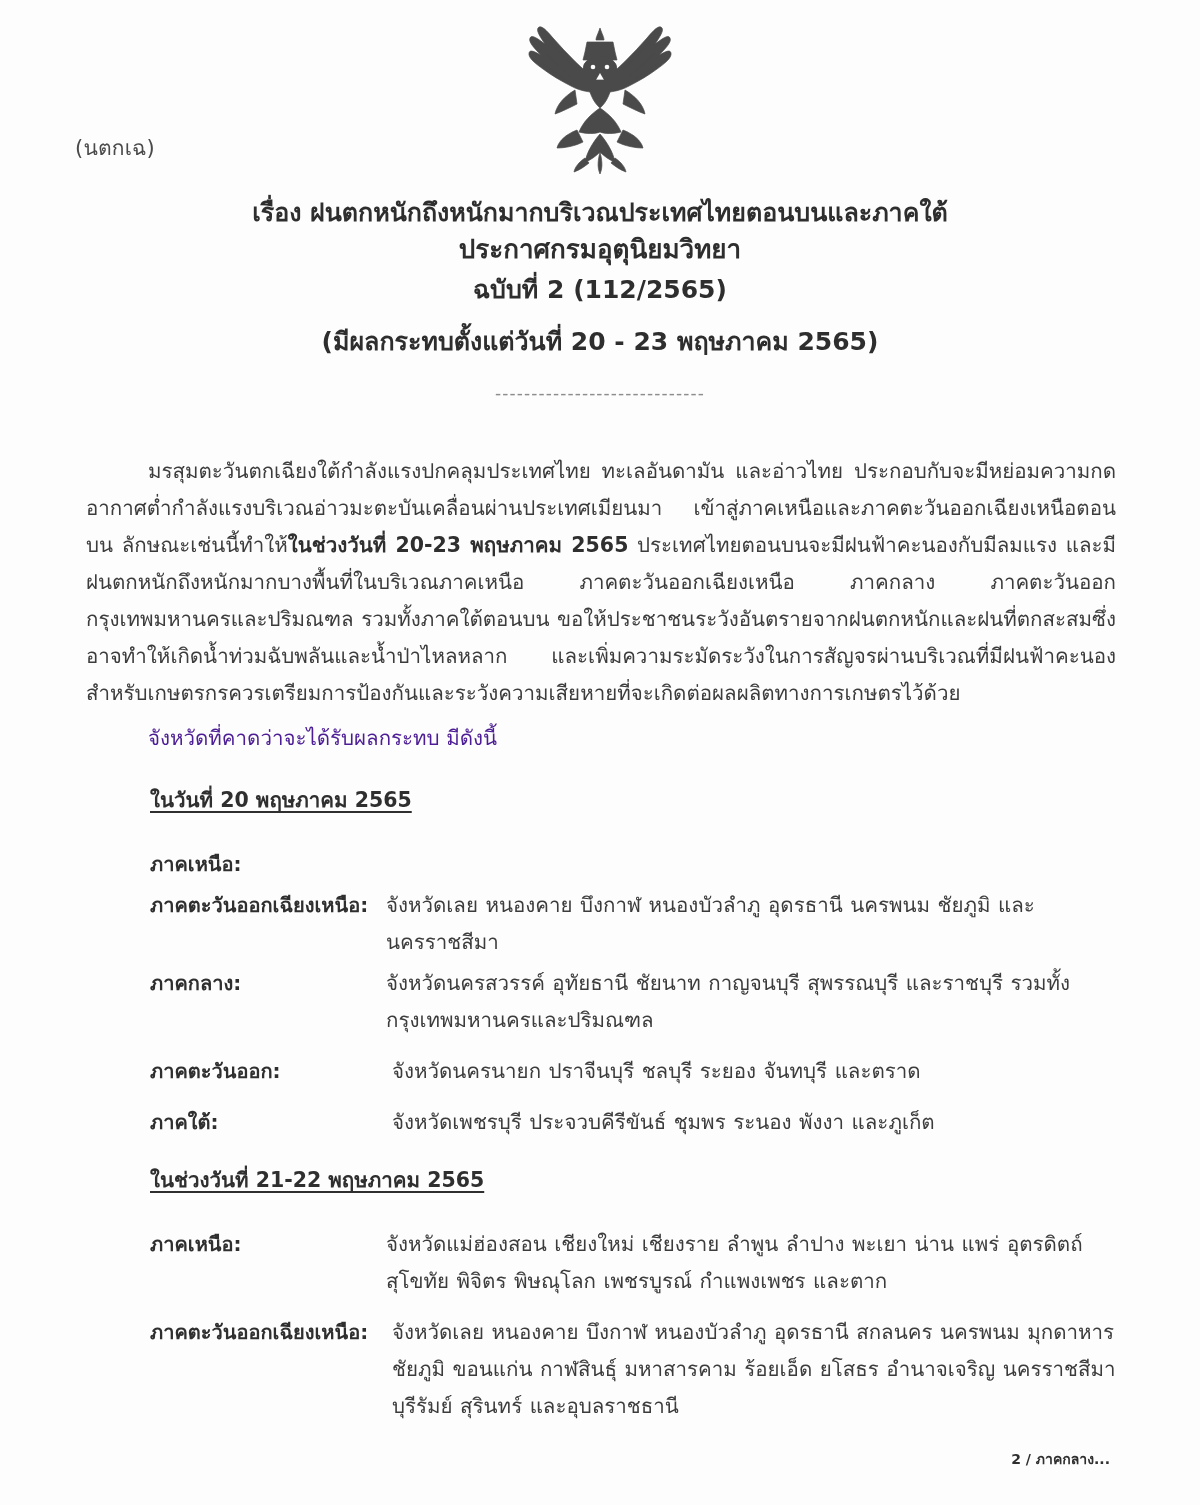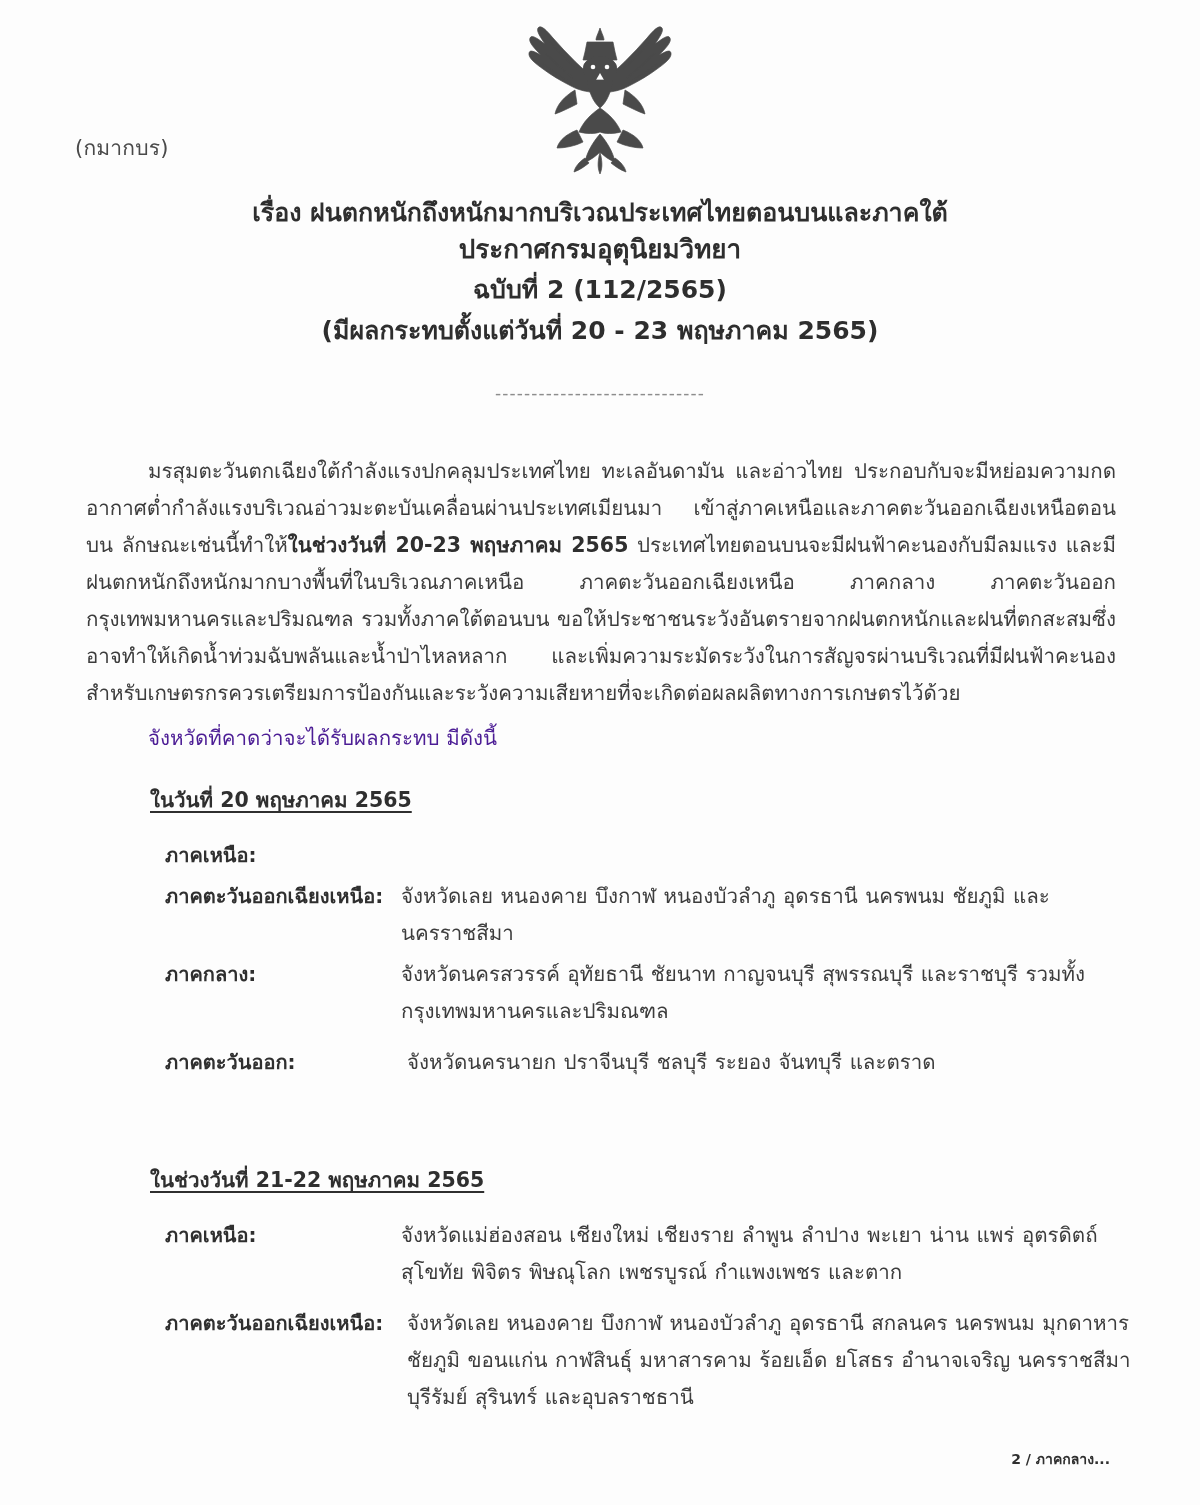--- a/index.html
+++ b/index.html
@@ -48,21 +48,21 @@
     text-align: center;
   }
   .title-line {
     font-weight: bold;
     color: #2e2e2e;
     line-height: 1.42;
   }
   .t1 { font-size: 26px; }
   .t2 { font-size: 25px; margin-top: 3px; }
   .t3 { font-size: 25px; margin-top: 5px; }
-  .t4 { font-size: 25px; margin-top: 5px; }
+  .t4 { font-size: 25px; margin-top: 16px; }
 
   .divider {
     position: absolute;
     left: 0;
     right: 0;
     top: 383px;
     text-align: center;
     font-size: 17px;
     color: #8d8d8d;
     letter-spacing: 1.1px;
@@ -102,21 +102,21 @@
   .date-head {
     margin-left: 150px;
     font-size: 20.5px;
     font-weight: bold;
     color: #2f2f2f;
     text-decoration: underline;
     text-underline-offset: 4px;
     display: inline-block;
   }
 
-  .rows { margin-top: 21px; padding-left: 15px; }
+  .rows { margin-top: 30px; }
 
   .region-row {
     display: flex;
     align-items: flex-start;
     margin-bottom: 4px;
   }
   .region-row.spaced { margin-top: 14px; gap: 6px; }
 
   .region-label {
     flex: 0 0 236px;
@@ -144,21 +144,21 @@
     font-size: 14px;
     font-weight: bold;
     color: #2f2f2f;
   }
 </style>
 </head>
 <body>
 
 <div class="page">
 
-  <div class="copy-mark">(กมากบร)</div>
+  <div class="copy-mark">(นตกเฉ)</div>
 
   <div class="emblem">
     <svg width="190" height="170" viewBox="0 0 190 170" aria-hidden="true">
       <g fill="#4a4a4a" stroke="#4a4a4a" stroke-width="0.7">
 
         <path d="M95 72 C78 58 62 42 48 26 C42 19 36 12 33 16 C31 19 36 26 40 32
                  C33 27 27 22 25 26 C23 30 30 37 36 43 C30 40 25 37 24 41
                  C23 46 31 52 38 57 C46 63 56 69 66 74 C75 79 86 81 95 80 Z"></path>
         <path d="M45 30 C52 38 62 48 72 57" fill="none" stroke-width="1.1"></path>
         <path d="M40 41 C48 49 58 58 68 66" fill="none" stroke-width="1.1"></path>
@@ -224,20 +224,24 @@
         <div class="region-values">จังหวัดเลย หนองคาย บึงกาฬ หนองบัวลำภู อุดรธานี นครพนม ชัยภูมิ และนครราชสีมา</div>
       </div>
       <div class="region-row">
         <div class="region-label">ภาคกลาง:</div>
         <div class="region-values">จังหวัดนครสวรรค์ อุทัยธานี ชัยนาท กาญจนบุรี สุพรรณบุรี และราชบุรี รวมทั้งกรุงเทพมหานครและปริมณฑล</div>
       </div>
       <div class="region-row spaced">
         <div class="region-label">ภาคตะวันออก:</div>
         <div class="region-values">จังหวัดนครนายก ปราจีนบุรี ชลบุรี ระยอง จันทบุรี และตราด</div>
       </div>
+      <div class="region-row spaced">
+        <div class="region-label">ภาคใต้:</div>
+        <div class="region-values">จังหวัดเพชรบุรี ประจวบคีรีขันธ์ ชุมพร ระนอง พังงา และภูเก็ต</div>
+      </div>
     </div>
   </div>
 
   <div class="section sec-2">
     <div class="date-head">ในช่วงวันที่ 21-22 พฤษภาคม 2565</div>
     <div class="rows">
       <div class="region-row">
         <div class="region-label">ภาคเหนือ:</div>
         <div class="region-values">จังหวัดแม่ฮ่องสอน เชียงใหม่ เชียงราย ลำพูน ลำปาง พะเยา น่าน แพร่ อุตรดิตถ์ สุโขทัย พิจิตร พิษณุโลก เพชรบูรณ์ กำแพงเพชร และตาก</div>
       </div>

